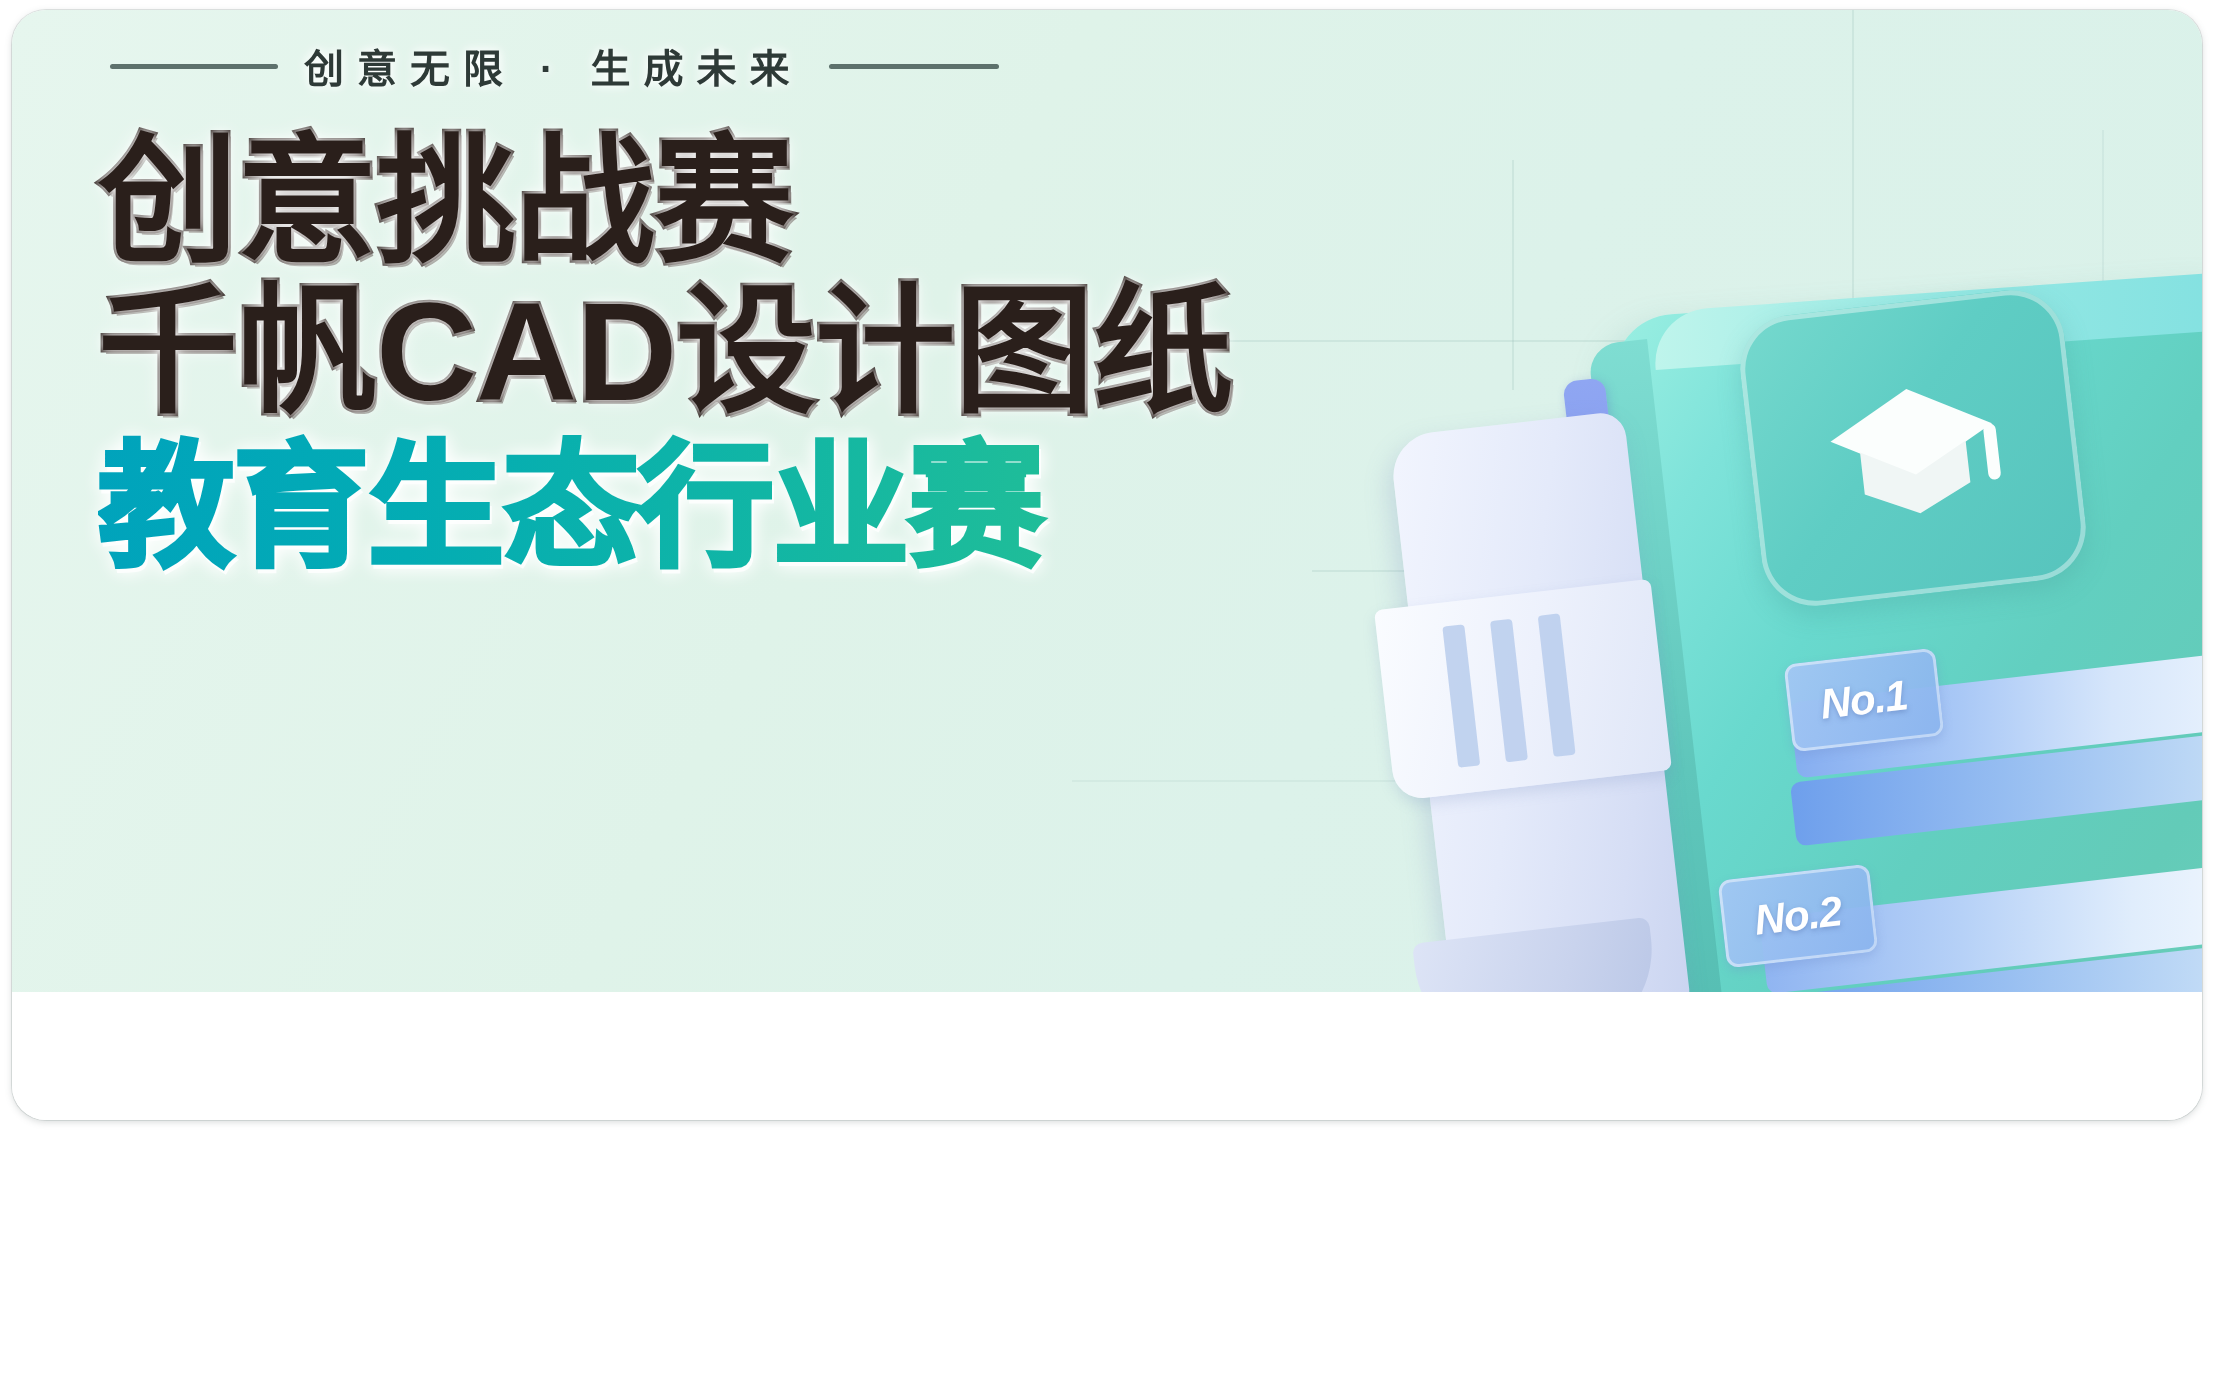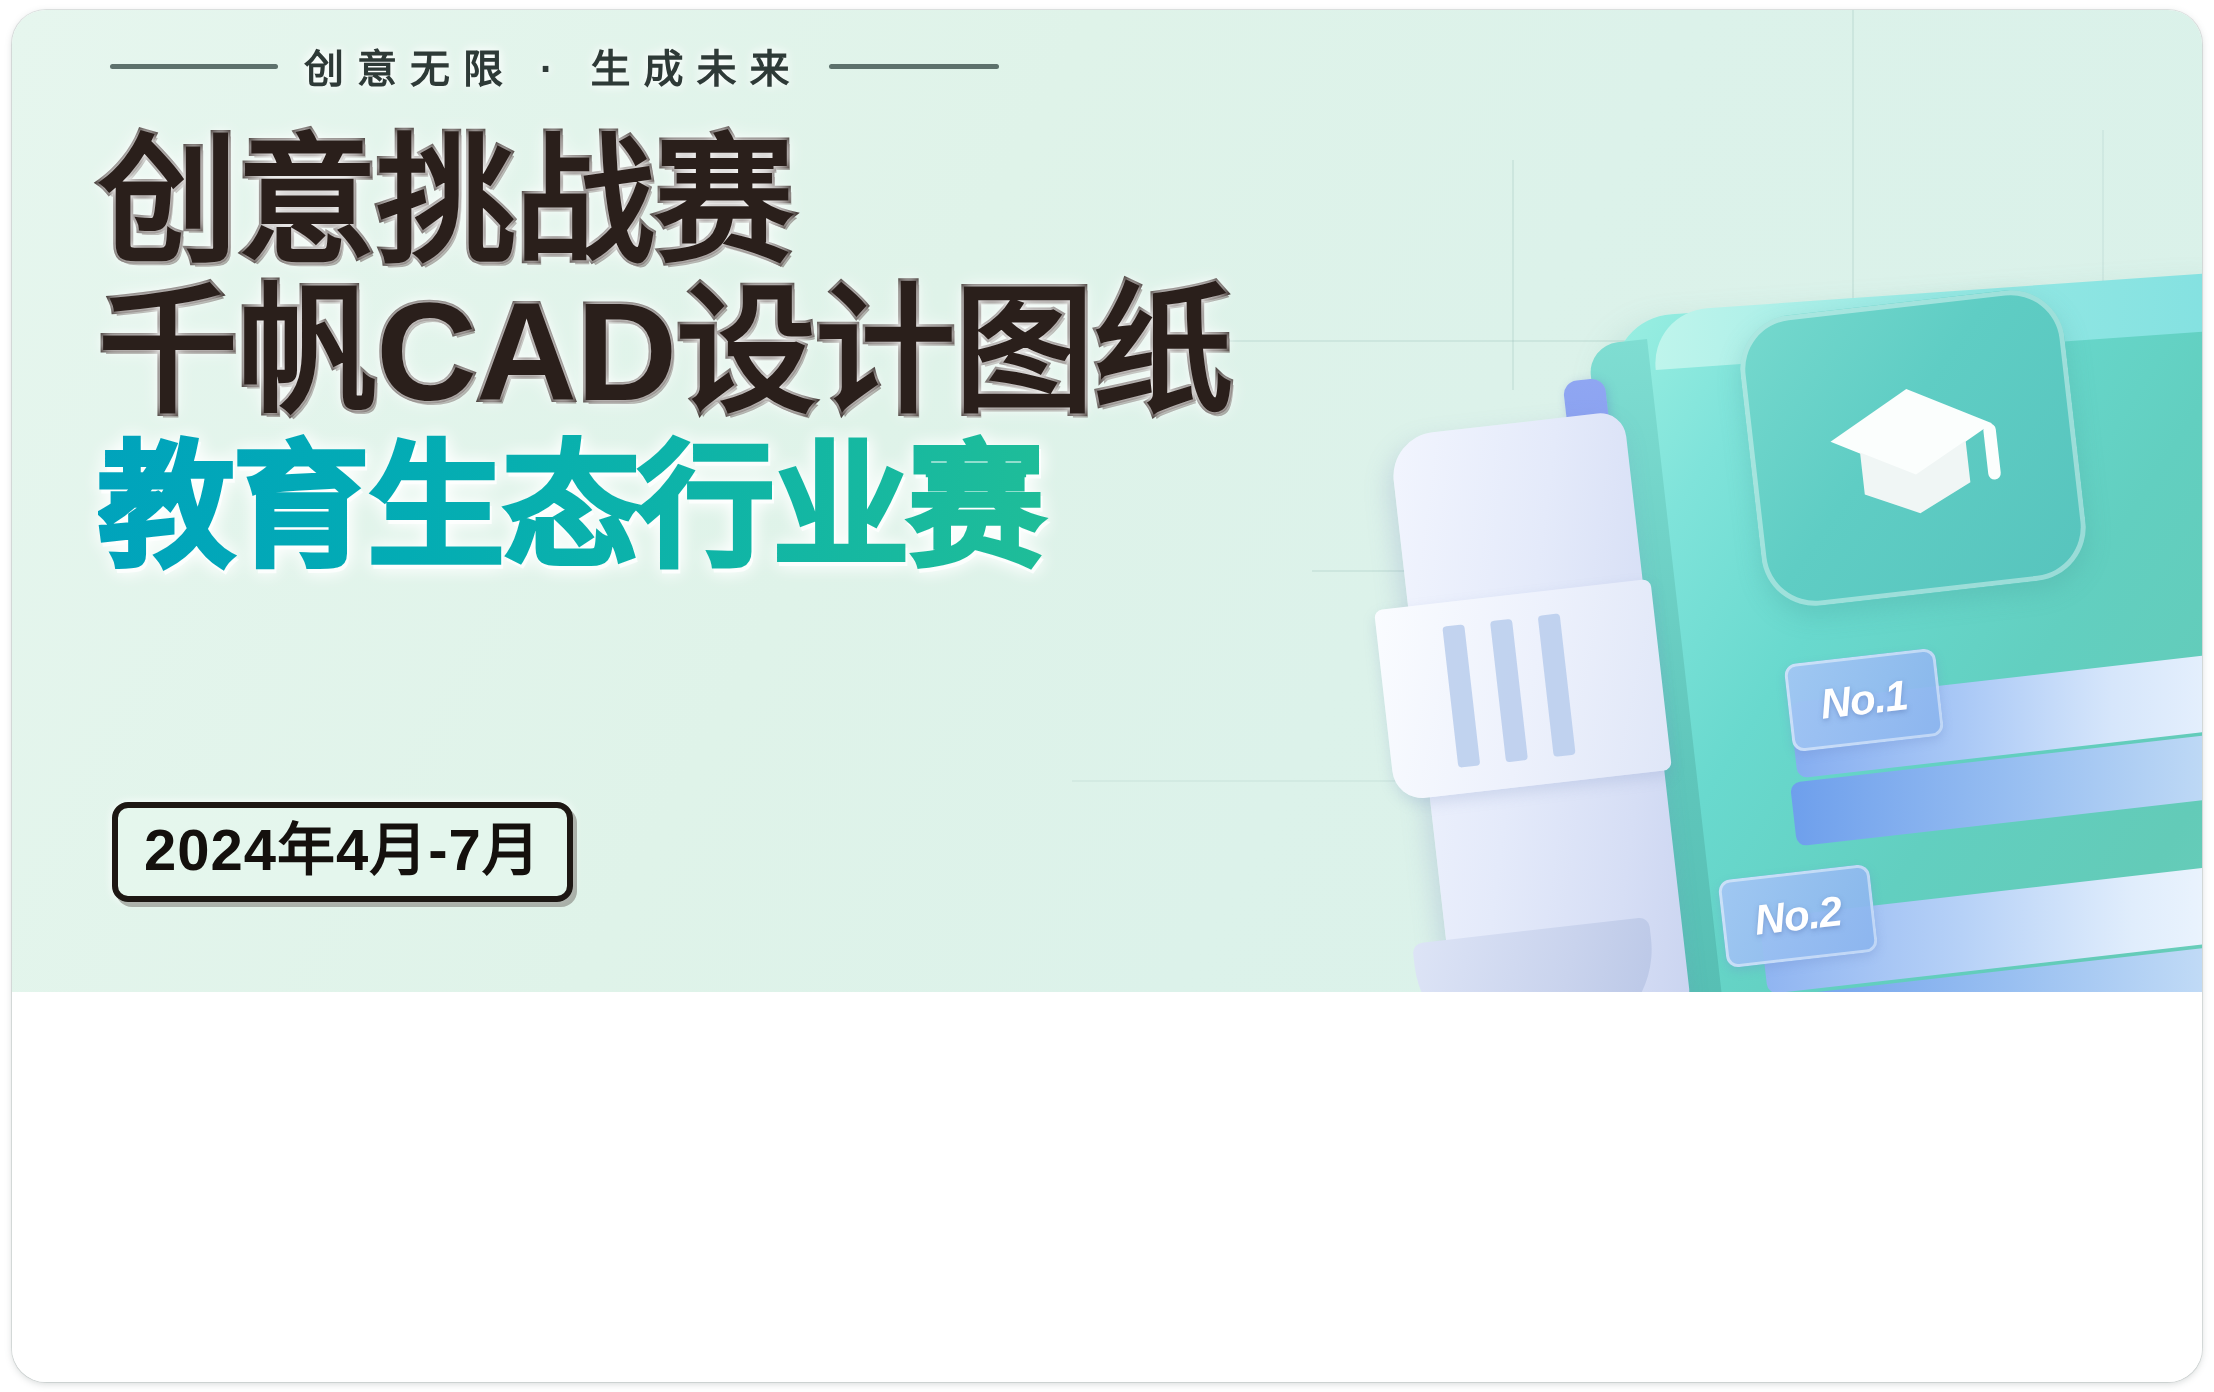--- a/index.html
+++ b/index.html
@@ -10,21 +10,21 @@
     height:1392px;
     background:#ffffff;
     font-family:"Liberation Sans","DejaVu Sans",sans-serif;
     overflow:hidden;
   }
 
   
   #card {
     position:absolute;
     left:12px; top:10px;
-    width:2190px; height:1372px;
+    width:2190px; height:1110px;
     background:#ffffff;
     border-radius:34px;
     overflow:hidden;
     box-shadow:0 2px 7px rgba(120,130,128,.30),
                0 0 0 1px rgba(160,172,168,.30);
   }
 
   
   #banner {
     position:absolute;
@@ -306,23 +306,20 @@
       <span id="tagline-text">创意无限 · 生成未来</span>
       <span id="tag-rule-right" class="tag-rule"></span>
     </div>
 
     <div id="headline">
       <div id="title-line-2" class="hl-line">创意挑战赛</div>
       <div id="title-line-1" class="hl-line">千帆CAD设计图纸</div>
       <div id="title-line-3" class="hl-line">教育生态行业赛</div>
     </div>
 
-    <div id="date-badge">
-      <span id="date-badge-text">2024年4月-7月</span>
-    </div>
 
     <div id="illustration">
 
       <div id="teal-slab"></div>
       <div id="teal-slab-side"></div>
       <div id="teal-slab-top-edge"></div>
 
       <div id="blue-rail"></div>
 
       <div id="paper-roll"></div>

